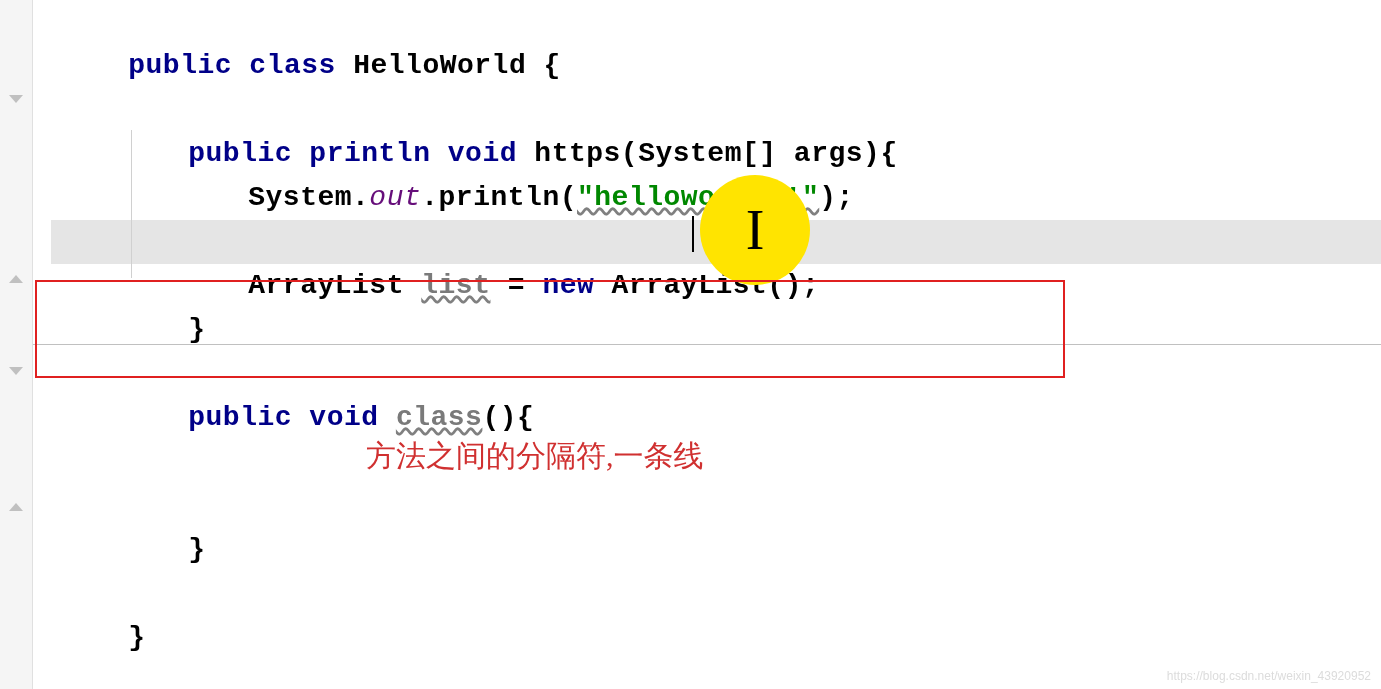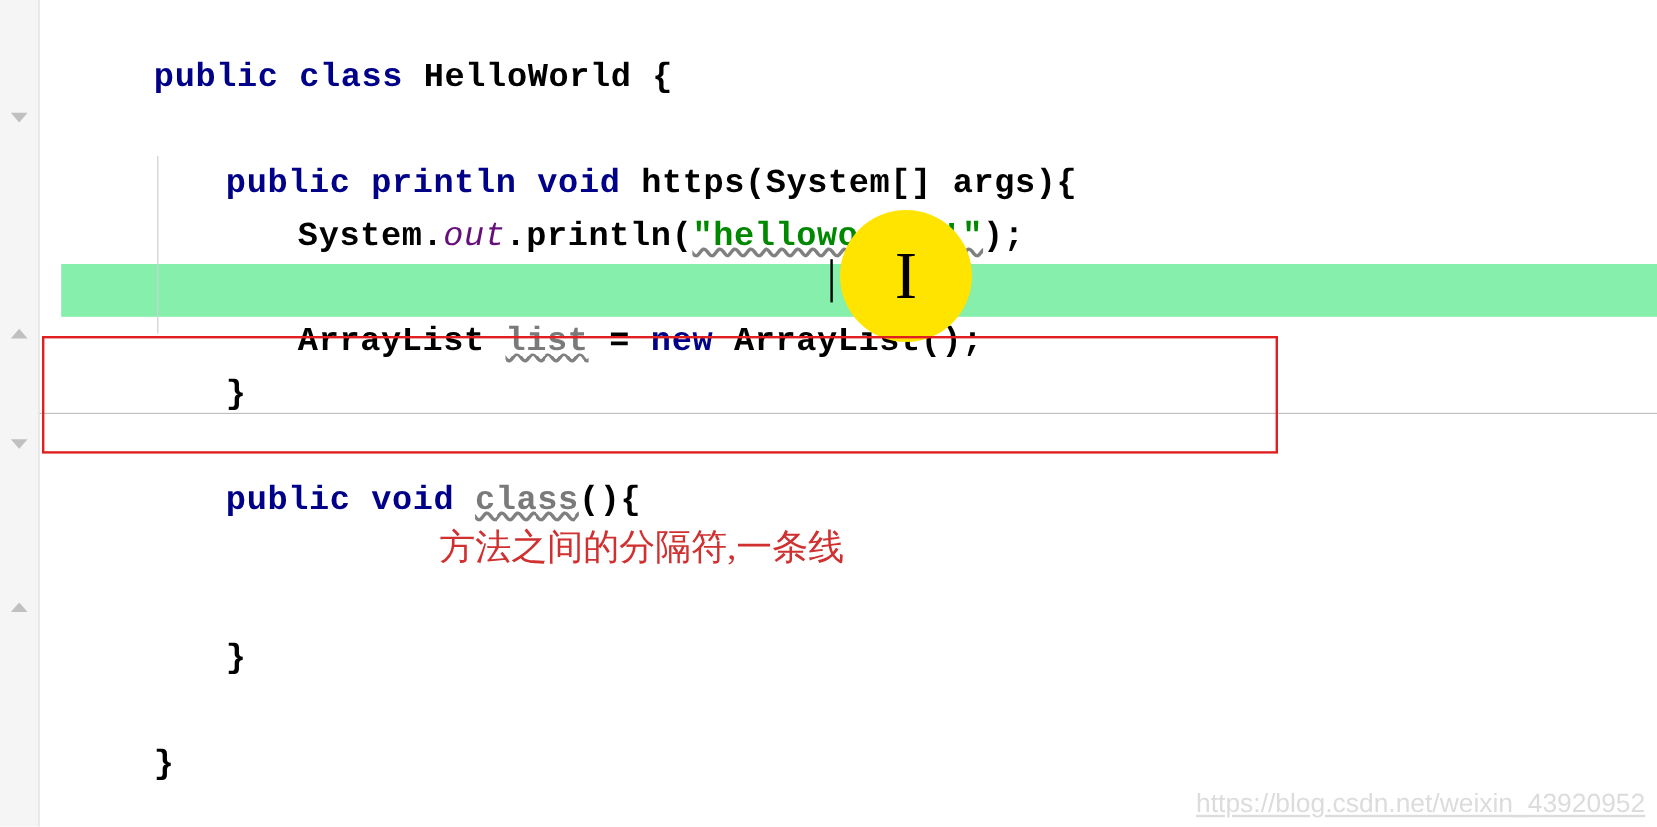--- a/index.html
+++ b/index.html
@@ -35,21 +35,21 @@
       right: 0;
     }
     .code-line {
       height: 44px;
       line-height: 44px;
       white-space: pre;
       font-weight: bold;
       letter-spacing: 0.5px;
     }
     .line-highlight {
-      background: #86efac;
+      background: #e5e5e5;
     }
     .kw { color: #000088; font-weight: bold; }
     .classname { color: #000000; font-weight: bold; }
     .plain { color: #000000; font-weight: bold; }
     .field { color: #660E7A; font-style: italic; font-weight: normal; }
     .str { color: #008800; font-weight: bold; }
     .str-underline { text-decoration: underline; text-decoration-style: wavy; text-decoration-color: #808080; }
     .grayvar { color: #7a7a7a; font-weight: bold; }
     .grayvar-underline { text-decoration: underline; text-decoration-style: wavy; text-decoration-color: #808080; }
 
@@ -102,23 +102,22 @@
       font-size: 30px;
       font-weight: normal;
       margin-top: 20px;
     }
     .watermark {
       position: absolute;
       right: 10px;
       bottom: 6px;
       color: #dcdcdc;
       font-family: Arial, sans-serif;
-      font-size: 22px;
+      font-size: 12px;
       font-weight: normal;
-      text-decoration: underline;
     }
   </style>
 </head>
 <body>
 
 <div class="gutter">
   <div class="fold-marker" style="top:86px;">
     <svg viewBox="0 0 20 20">
         <path d="M3 6 L10 14 L17 6" fill="#c0c0c0"></path>
       </svg>

